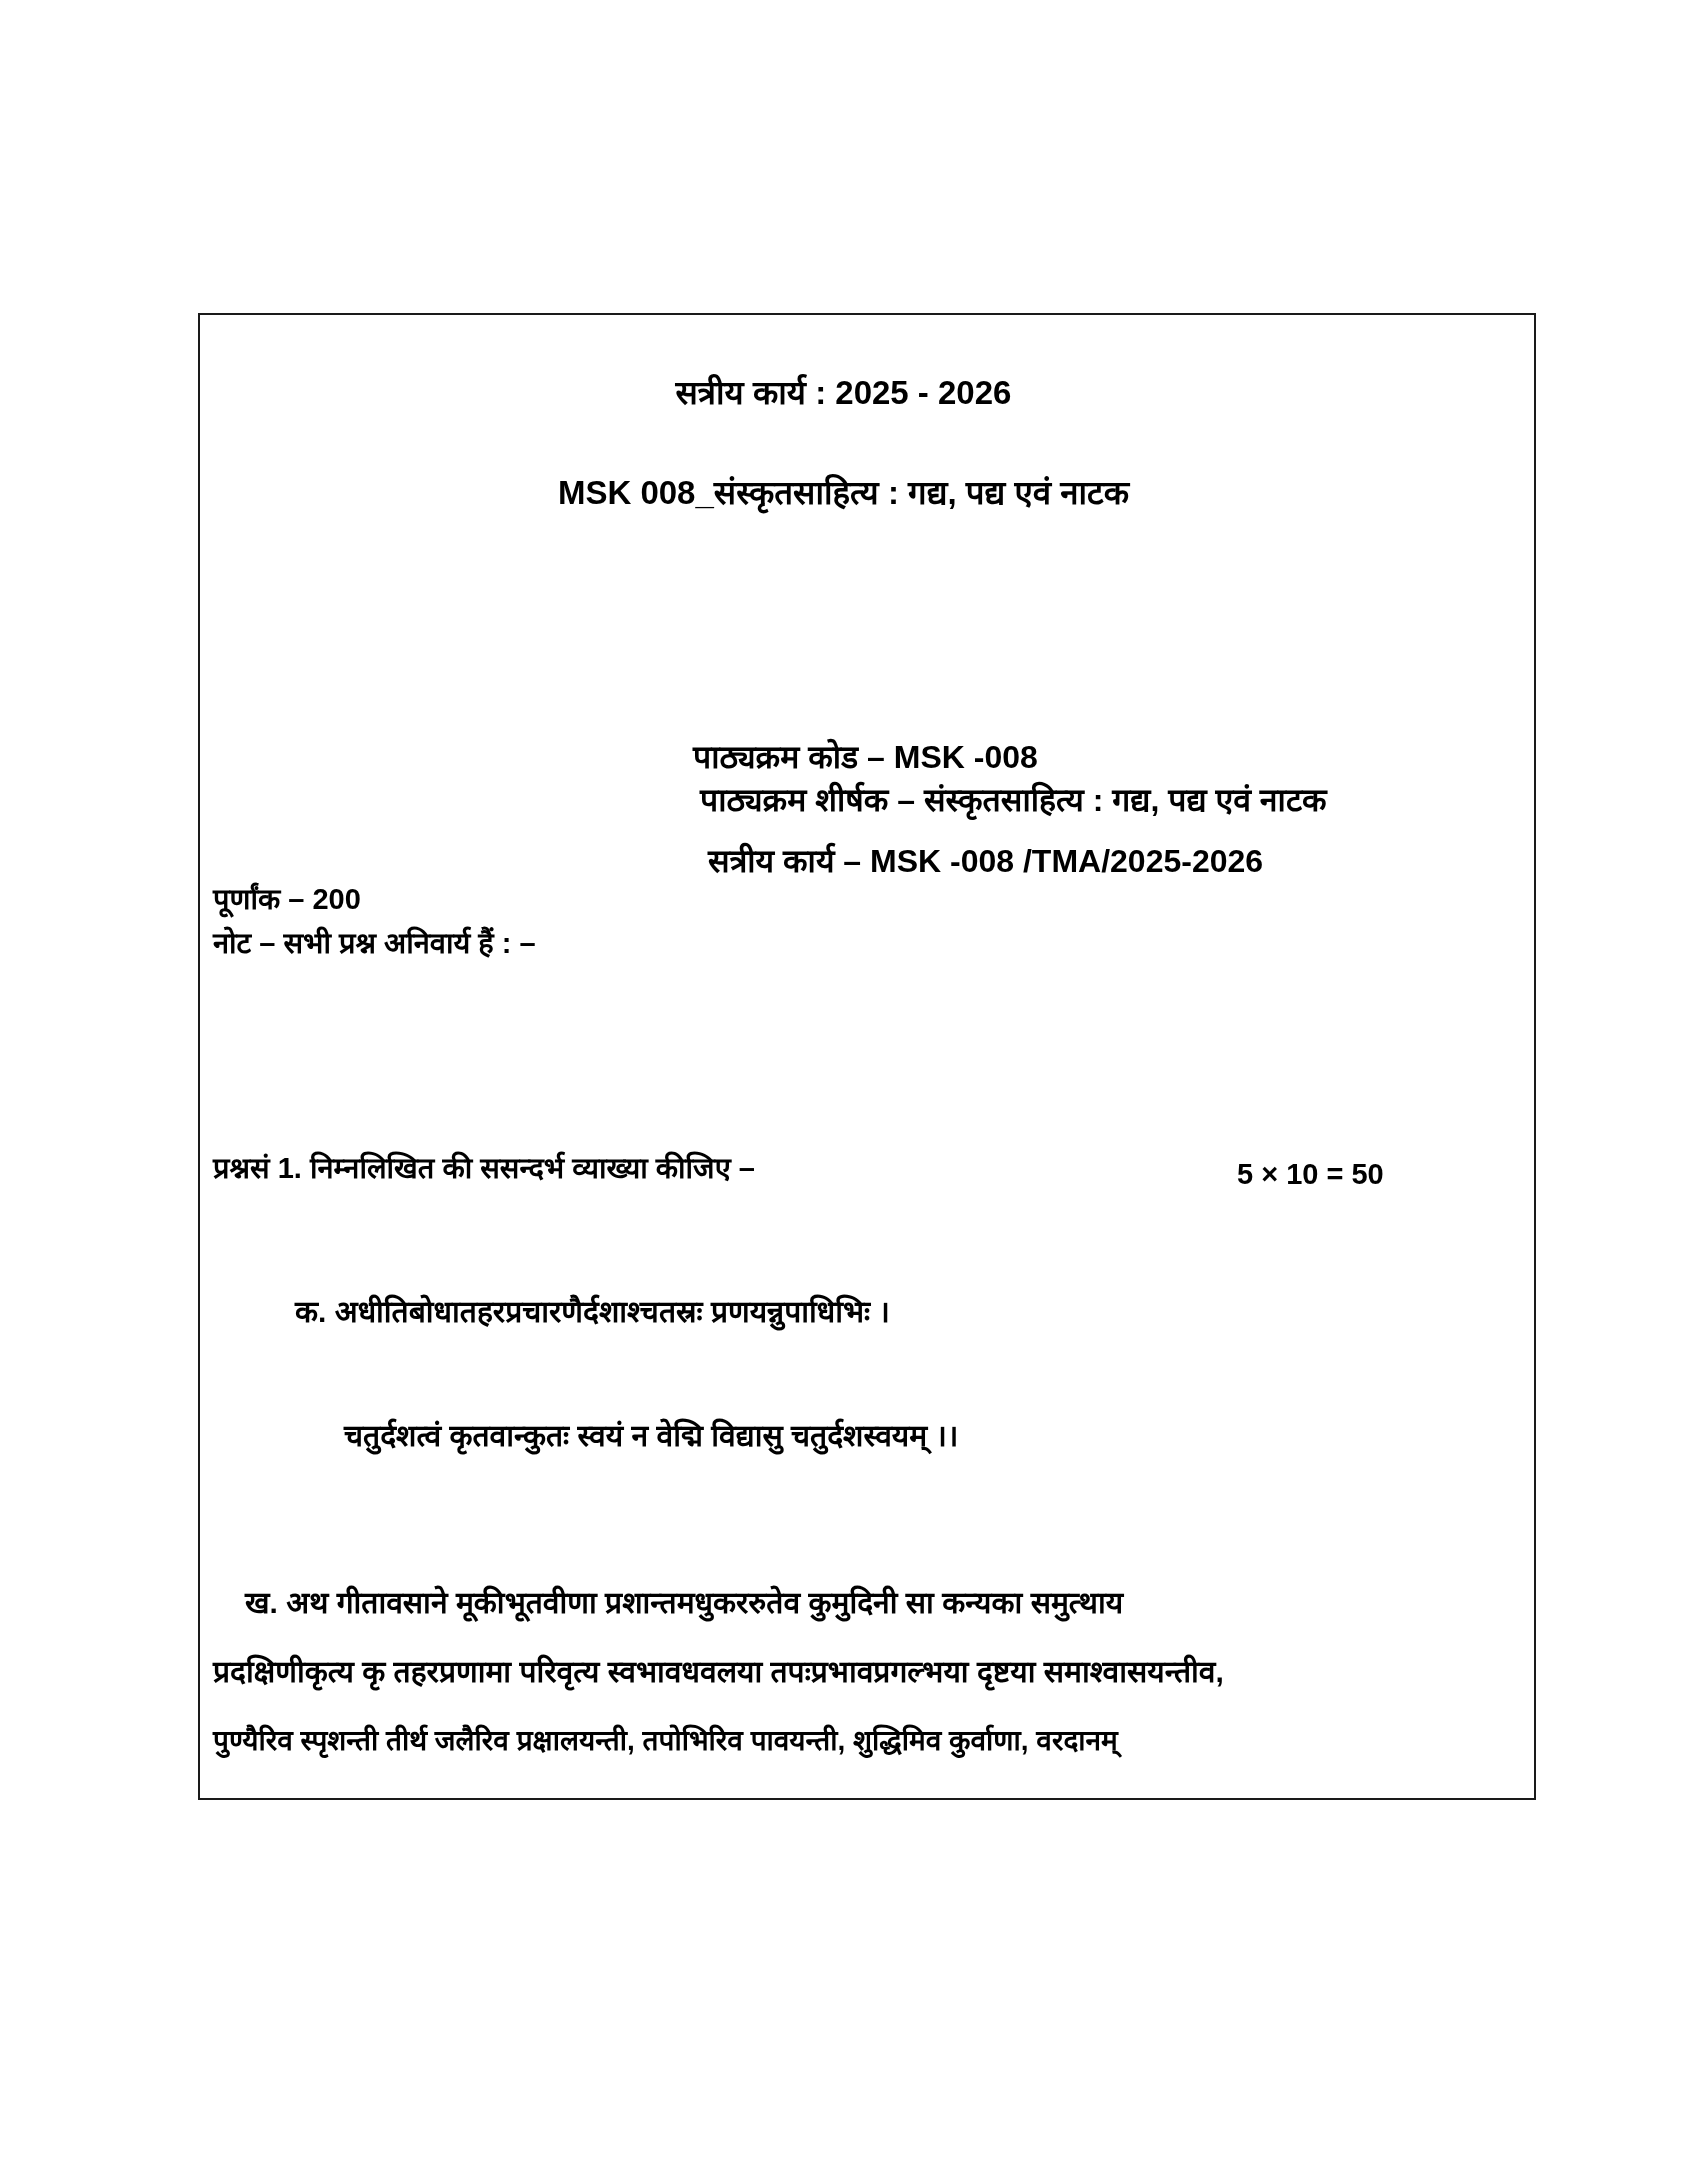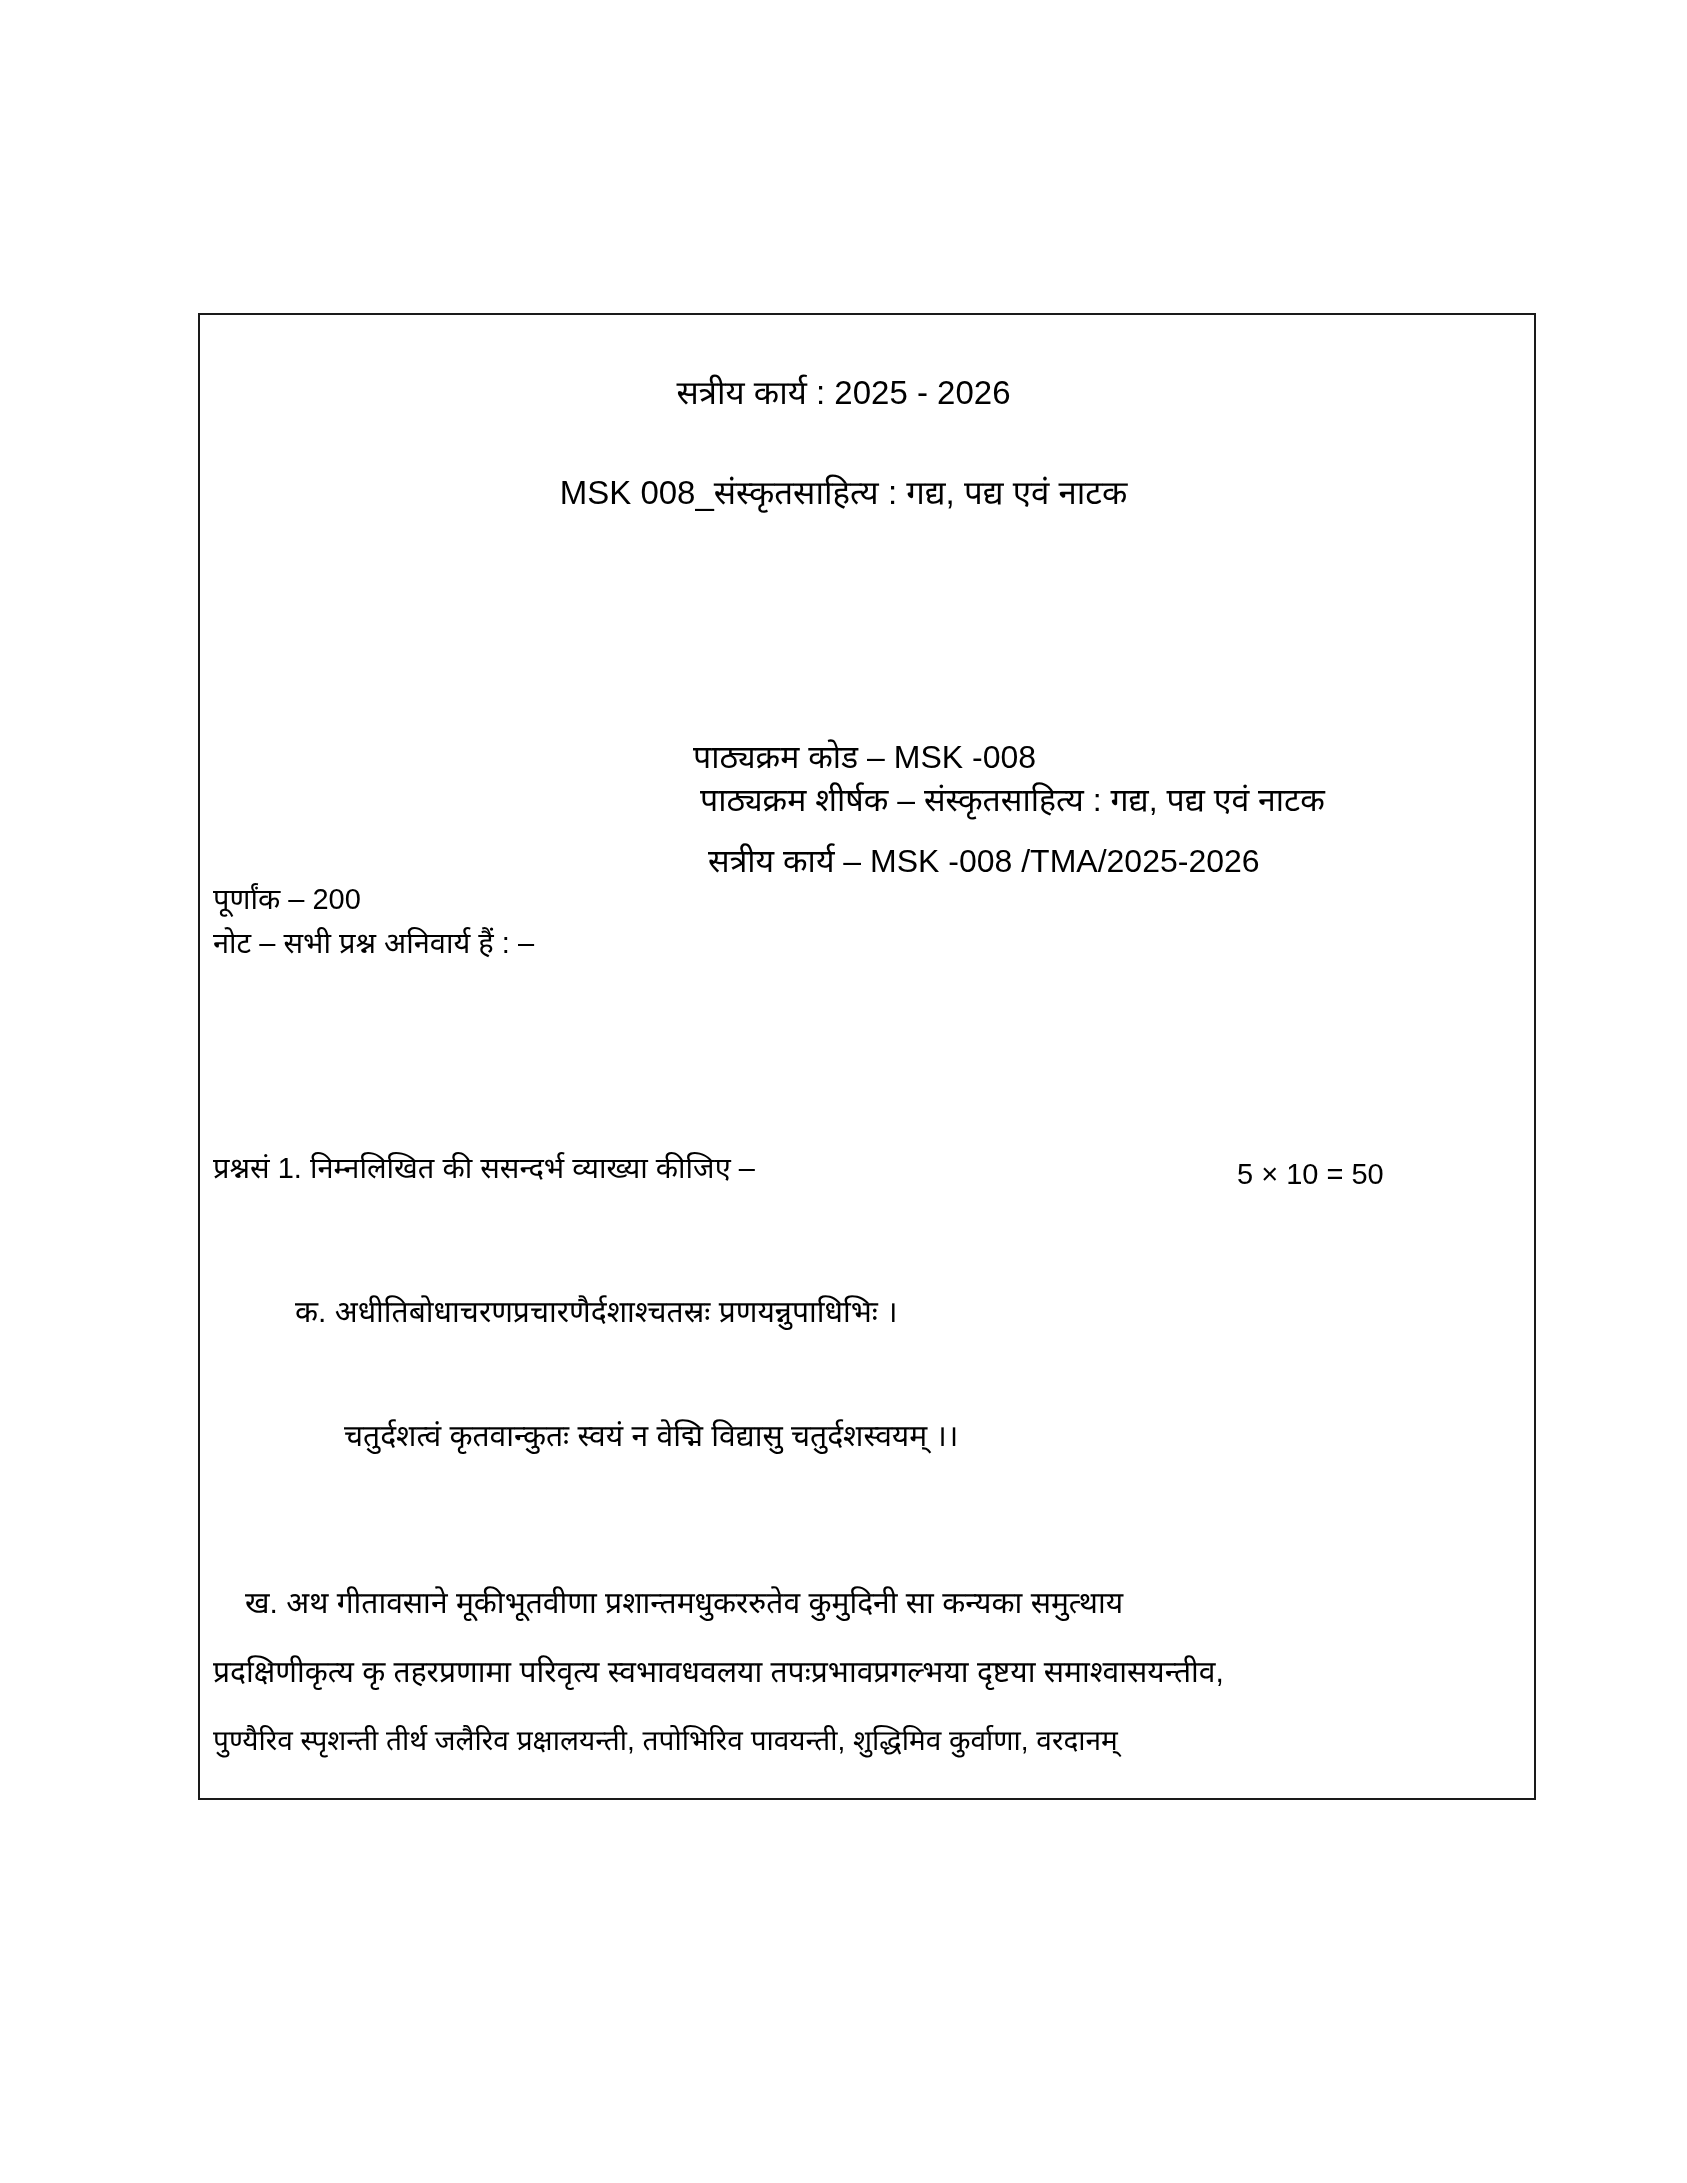--- a/index.html
+++ b/index.html
@@ -21,20 +21,21 @@
       top: 313px;
       width: 1338px;
       height: 1487px;
       border: 2px solid #1a1a1a;
       box-sizing: border-box;
     }
     .line {
       position: absolute;
       white-space: nowrap;
       line-height: 1;
+      font-weight: bold;
     }
     .title {
       font-family: "Liberation Sans", sans-serif;
       font-size: 33px;
       left: 0;
       width: 1687px;
       text-align: center;
     }
     .t1 { top: 376px; }
     .t2 { top: 476px; }
@@ -70,19 +71,19 @@
 <div class="line meta m1">पाठ्यक्रम कोड – MSK -008</div>
 <div class="line meta m2">पाठ्यक्रम शीर्षक – संस्कृतसाहित्य : गद्य, पद्य एवं नाटक</div>
 <div class="line meta m3">सत्रीय कार्य – MSK -008 /TMA/2025-2026</div>
 
 <div class="line body-text p1">पूर्णांक – 200</div>
 <div class="line body-text p2">नोट – सभी प्रश्न अनिवार्य हैं : –</div>
 
 <div class="line body-text q1">प्रश्नसं   1. निम्नलिखित की ससन्दर्भ व्याख्या कीजिए –</div>
 <div class="line marks">5 × 10 = 50</div>
 
-<div class="line v1">क. अधीतिबोधाचरणप्रचारणैर्दशाश्चतस्रः प्रणयन्नुपाधिभिः ।</div>
+<div class="line v1">क. अधीतिबोधातहरप्रचारणैर्दशाश्चतस्रः प्रणयन्नुपाधिभिः ।</div>
 <div class="line v2">चतुर्दशत्वं   कृतवान्कुतः स्वयं न वेद्मि विद्यासु चतुर्दशस्वयम् ।।</div>
 
 <div class="line g1">ख. अथ गीतावसाने मूकीभूतवीणा प्रशान्तमधुकररुतेव कुमुदिनी सा कन्यका समुत्थाय</div>
 <div class="line g2">प्रदक्षिणीकृत्य कृ   तहरप्रणामा परिवृत्य स्वभावधवलया तपःप्रभावप्रगल्भया दृष्टया समाश्वासयन्तीव,</div>
 <div class="line g3">पुण्यैरिव स्पृशन्ती तीर्थ जलैरिव प्रक्षालयन्ती, तपोभिरिव पावयन्ती, शुद्धिमिव कुर्वाणा, वरदानम्</div>
 
 
 </body></html>

